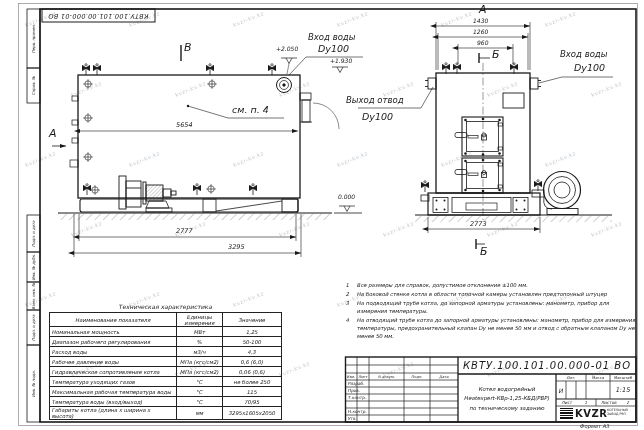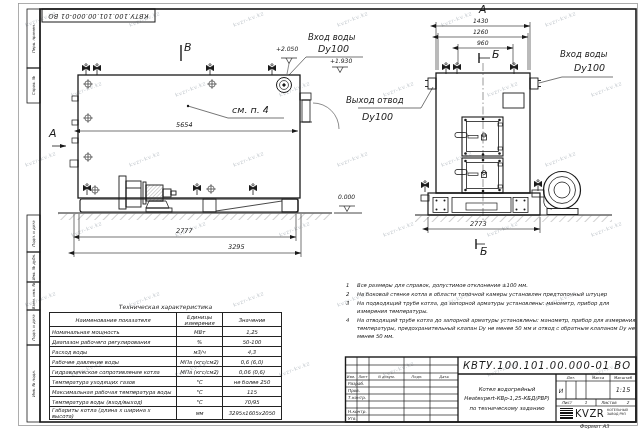--- a/index.html
+++ b/index.html
@@ -27,21 +27,21 @@
              font-size:5.3px;font-style:italic;}
   table.spec td{border:0.8px solid #222;padding:0 2px;height:10px;vertical-align:middle;}
   table.spec td.c{text-align:center;}
   table.spec tr.hdr td{height:14px;text-align:center;}
   
   .tb{position:absolute;display:flex;align-items:center;justify-content:center;
       font-style:italic;overflow:hidden;}
   .tb.left{justify-content:flex-start;padding-left:2px;}
   .logo-mark{position:absolute;left:560px;top:408px;width:13px;height:11px;background:#111;
              background-image:repeating-linear-gradient(0deg,#111 0 1.5px,#fff 1.5px 2.5px);}
-  .logo-word{position:absolute;left:575px;top:406px;width:34px;height:14px;font-weight:normal;
+  .logo-word{position:absolute;left:575px;top:406px;width:34px;height:14px;font-weight:bold;
              font-size:10px;font-style:normal;letter-spacing:.5px;display:flex;align-items:center;}
   .logo-sub{position:absolute;left:607px;top:408px;width:30px;font-size:3.2px;line-height:1.25;
             font-style:normal;}
 </style>
 </head>
 <body>
 
 <div id="sheet">
 
   <div class="wm">

